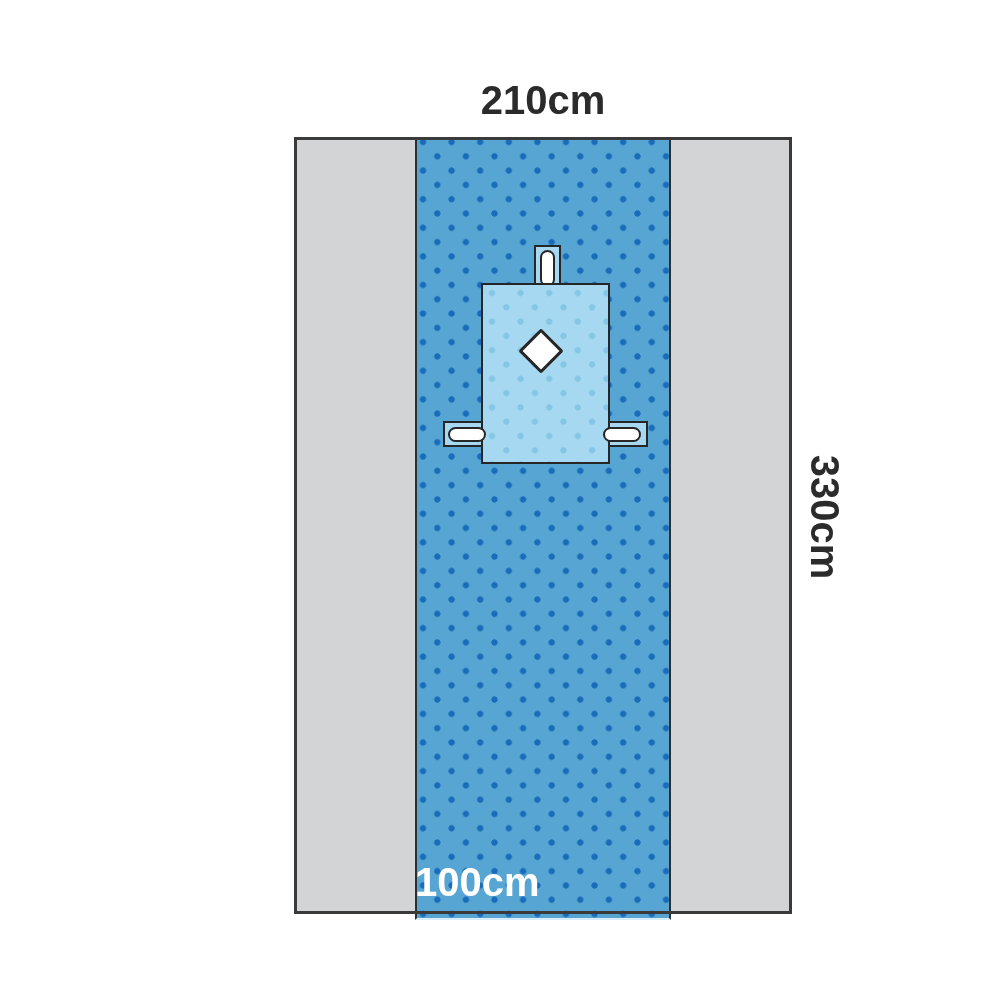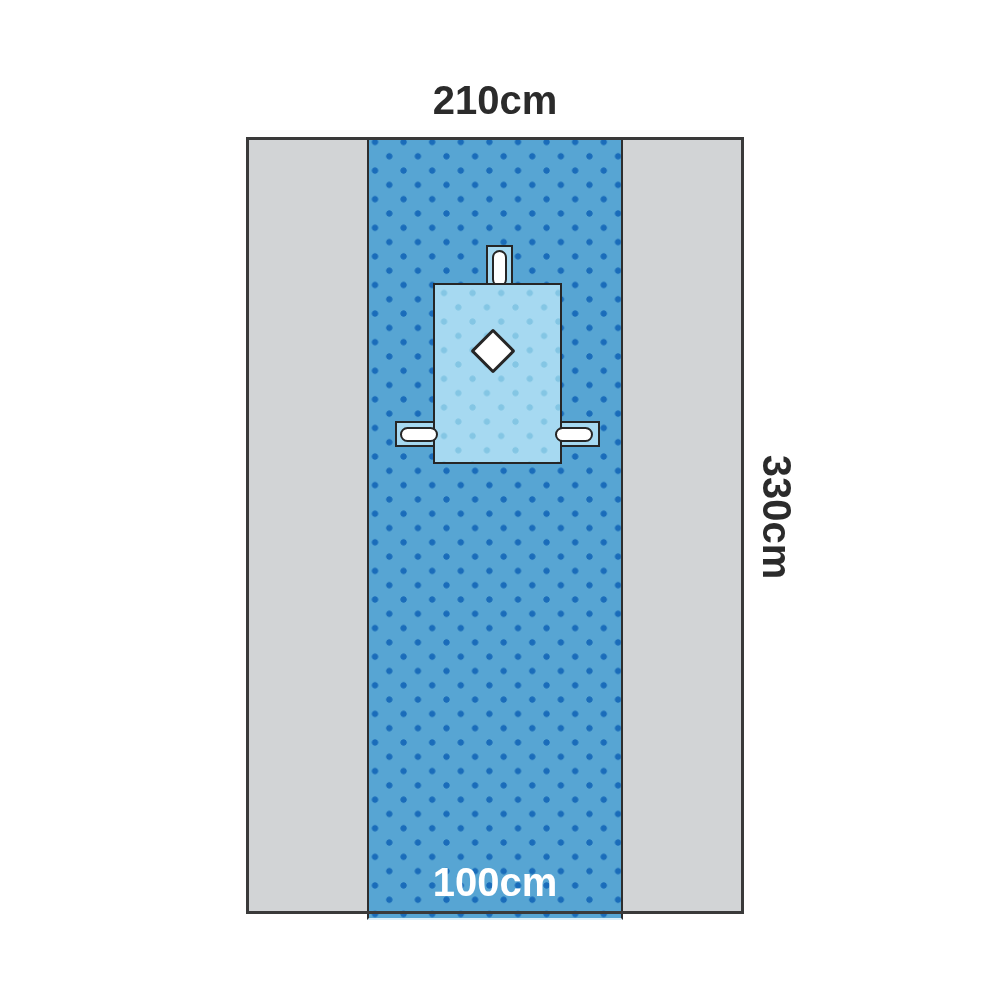--- a/index.html
+++ b/index.html
@@ -1,17 +1,17 @@
 <!DOCTYPE html>
 <html style="--background: #ffffff; --drape-gray: #d2d4d6; --outline: #3a3a3a; --strip-blue: #57a5d3; --strip-dot: #1a6cba; --pad-blue: #a6d9f1; --pad-dot: #84c6e4; --text-dark: #2b2b2b; --text-light: #ffffff;"><head>
 <meta charset="utf-8">
 <style>
   * { margin: 0; padding: 0; box-sizing: border-box; }
   html, body { width: 1000px; height: 1000px; background: var(--background, #ffffff); font-family: "Liberation Sans", sans-serif; }
-  .scene { position: relative; width: 800px; height: 1000px; overflow: hidden; }
+  .scene { position: relative; width: 800px; height: 1000px; overflow: hidden; margin-left: 48px; }
 
   
   .drape {
     position: absolute; left: 246px; top: 137px; width: 498px; height: 777px;
     background: var(--drape-gray, #d2d4d6);
     border: 3px solid var(--outline, #3a3a3a);
     z-index: 1;
   }
   
   .drape-frame {
@@ -63,21 +63,21 @@
   .diamond {
     position: absolute; left: 477px; top: 335px; width: 32px; height: 32px;
     background: #ffffff; border: 3px solid #262626; border-radius: 2px;
     transform: rotate(45deg); z-index: 6;
   }
 
   
   .dim { position: absolute; font-size: 40px; font-weight: 600; letter-spacing: 0px; color: var(--text-dark, #2b2b2b); z-index: 10; }
   .dim-top { left: 246px; top: 80px; width: 498px; text-align: center; line-height: 40px; }
   .dim-side { left: 777px; top: 517px; transform: translate(-50%, -50%) rotate(90deg); white-space: nowrap; line-height: 40px; }
-  .dim-bottom { left: 367px; top: 862px; width: 256px; text-align: center; line-height: 40px; color: var(--text-light, #ffffff); }
+  .dim-bottom { left: 367px; top: 862px; width: 256px; text-align: left; line-height: 40px; color: var(--text-light, #ffffff); }
 </style>
 </head>
 <body>
 
 <div class="scene">
 
   <div class="drape"></div>
 
   <div class="strip"></div>
 

